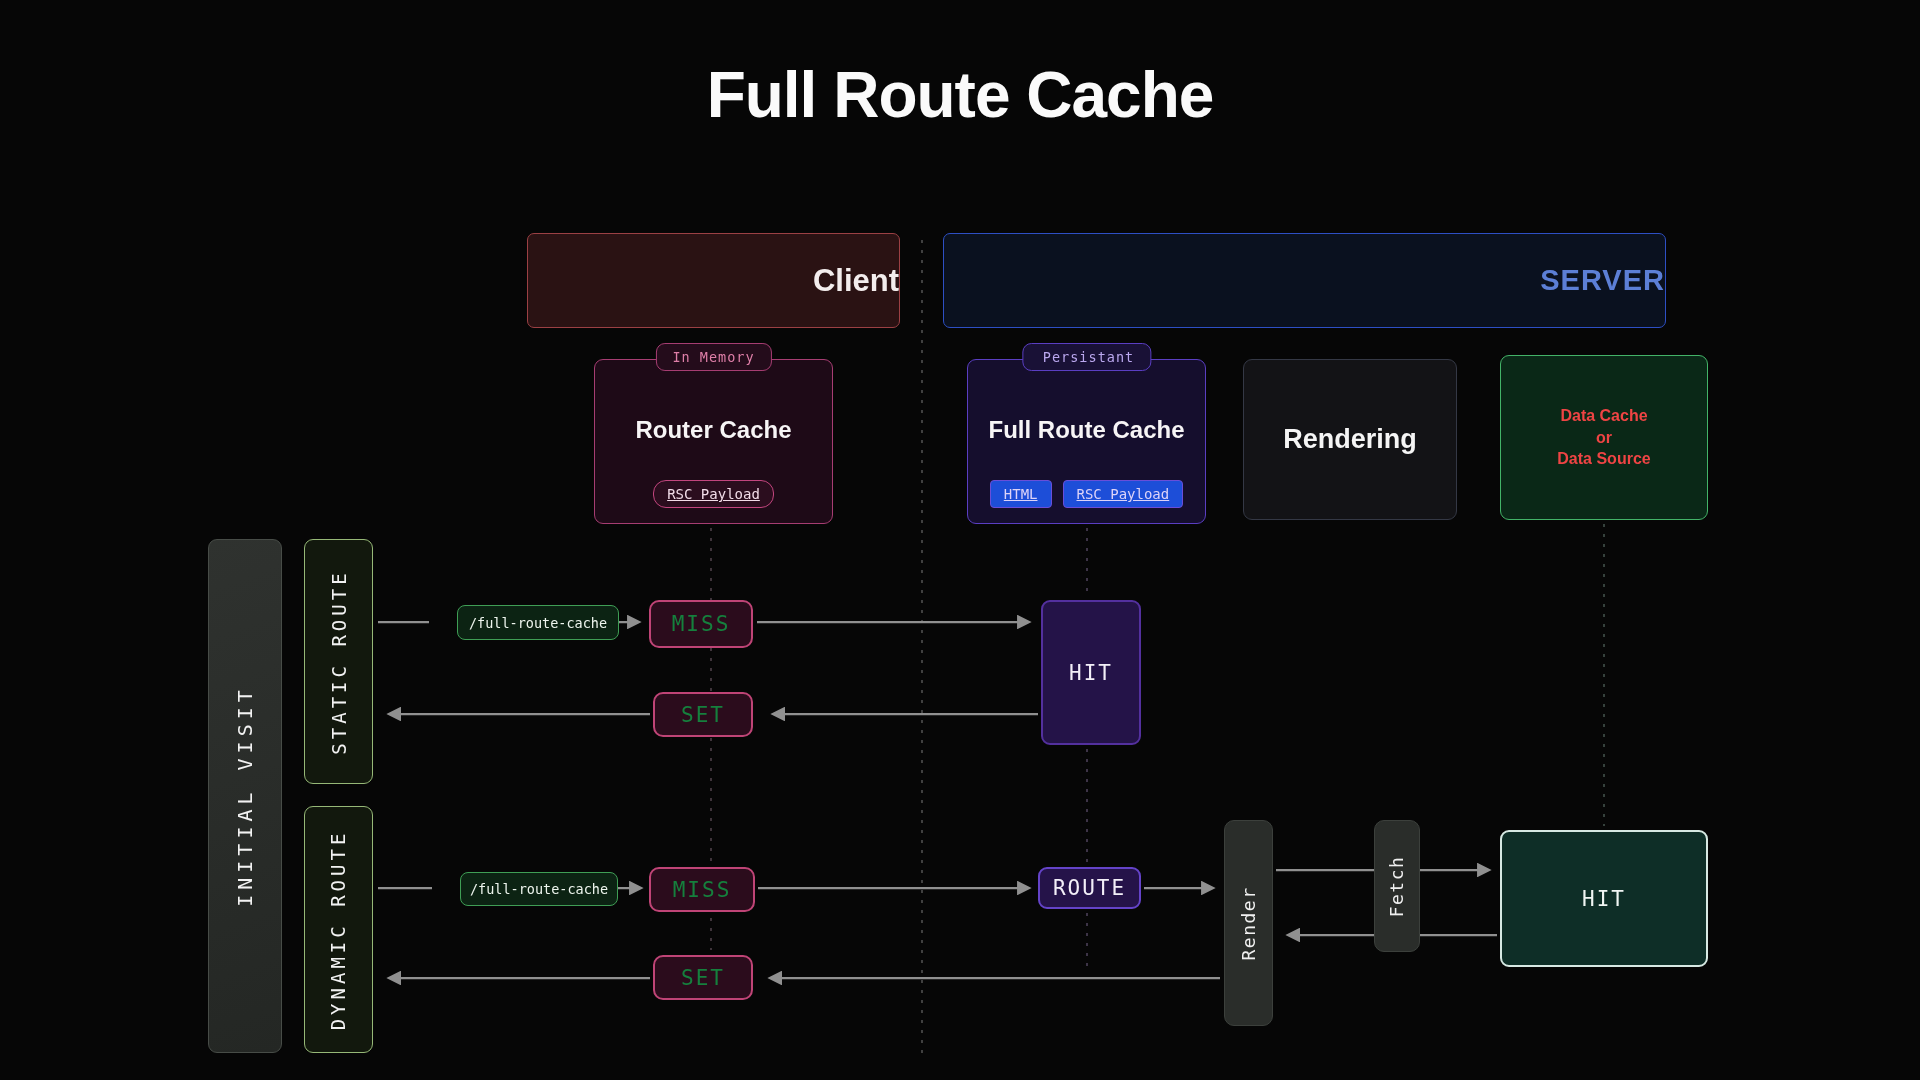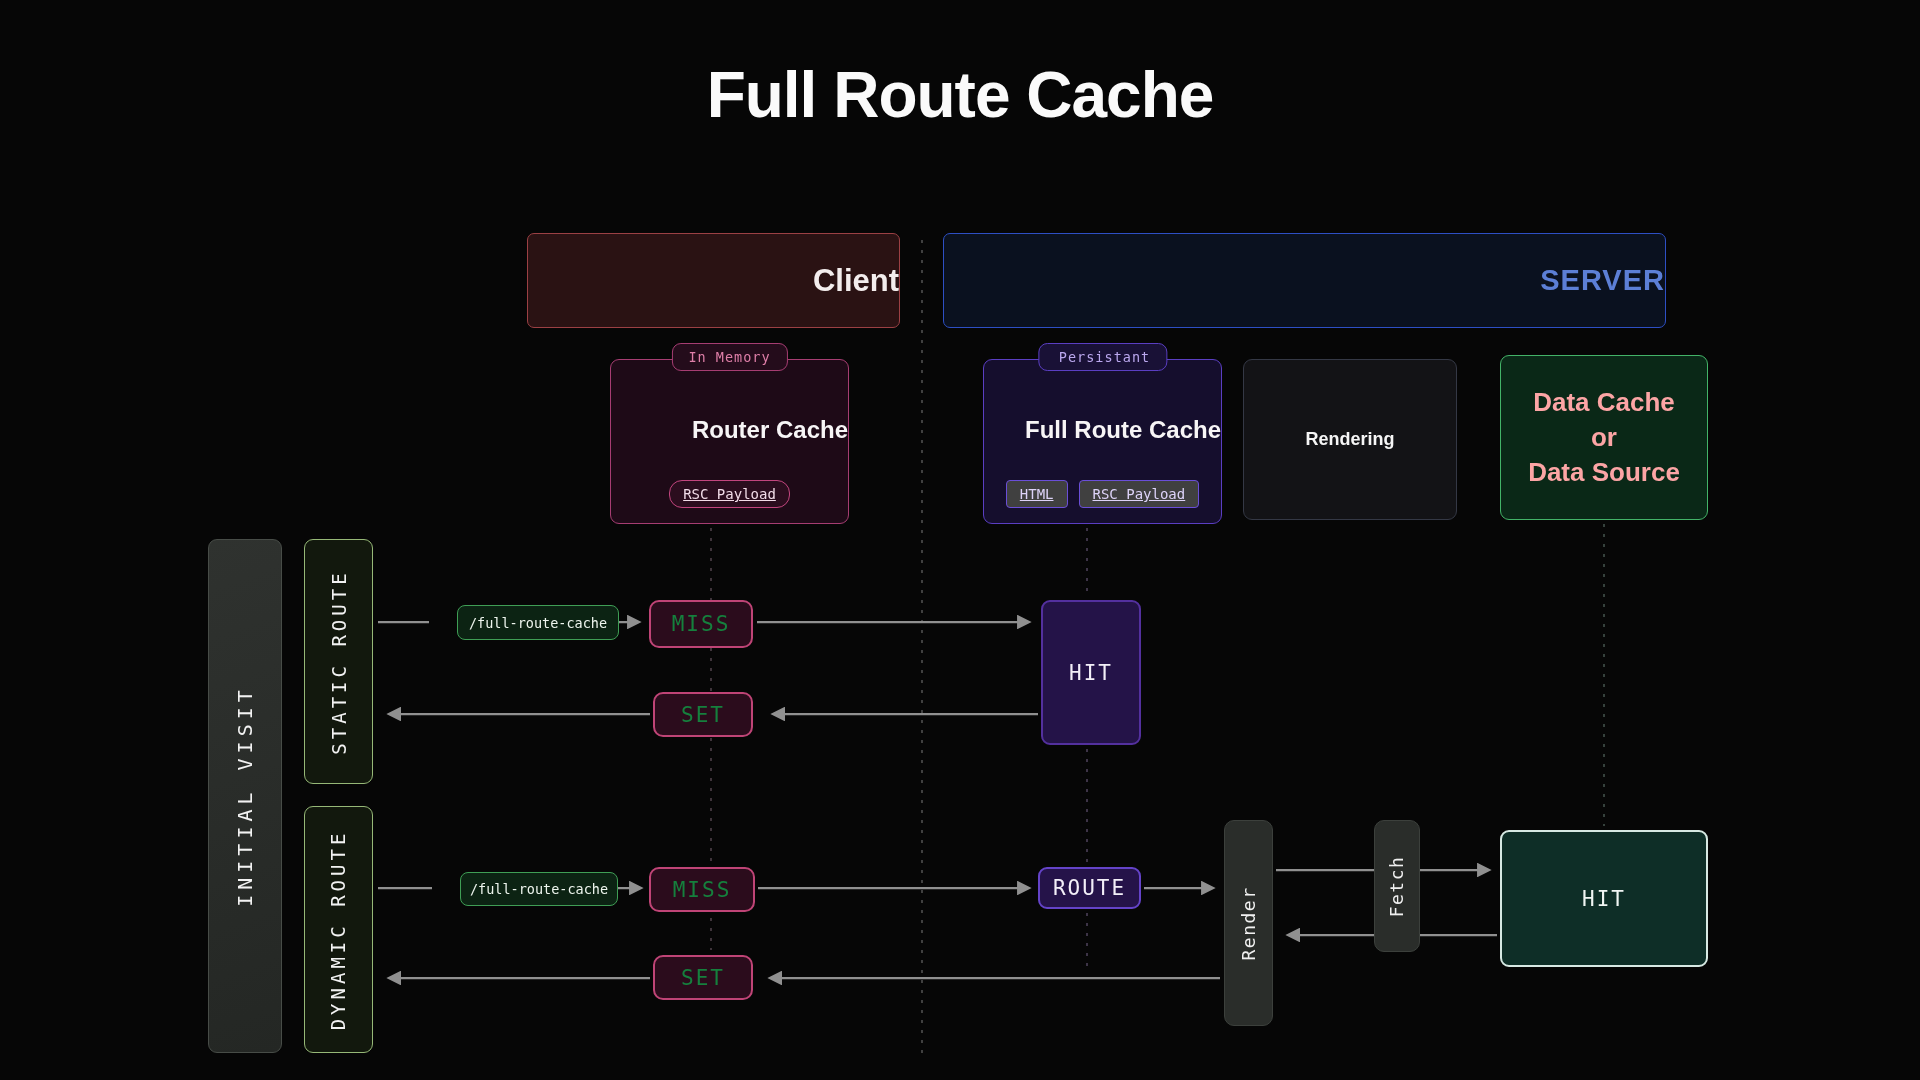--- a/index.html
+++ b/index.html
@@ -19,48 +19,48 @@
   .abs{position:absolute;box-sizing:border-box;z-index:2;}
 
   
   .hdr{display:flex;align-items:center;justify-content:flex-end;border-radius:7px;}
   .hdr-client{left:527px;top:233px;width:373px;height:95px;background:#2a1213;border:1.5px solid #9b4044;}
   .hdr-client .lbl{font-size:31px;font-weight:700;color:#f3eded;}
   .hdr-server{left:943px;top:233px;width:723px;height:95px;background:#0a111f;border:1.5px solid #2d4fc4;}
   .hdr-server .lbl{font-size:29px;font-weight:600;color:#5c7fd6;letter-spacing:1px;}
 
   
-  .cachebox{display:flex;align-items:center;justify-content:flex-end;border-radius:9px;margin-left:16px;}
+  .cachebox{display:flex;align-items:center;justify-content:center;border-radius:9px;}
   .cachebox .boxtitle{font-size:24px;font-weight:700;color:#f7f5f6;transform:translateY(-12px);}
   .tab{
     position:absolute;left:50%;top:-17px;transform:translateX(-50%);
     padding:5px 16px;border-radius:9px;font-size:13.5px;letter-spacing:1px;white-space:nowrap;
   }
   .pills{position:absolute;left:0;bottom:15px;width:100%;display:flex;gap:11px;justify-content:center;}
   .pill{padding:5px 13px;font-size:14px;border-radius:13px;white-space:nowrap;text-decoration:underline;}
 
   .rc{left:594px;top:359px;width:239px;height:165px;background:#1e0a17;border:1.5px solid #a63d72;}
   .rc .tab{background:#240c1b;border:1.5px solid #a63d72;color:#df7fa8;}
   .rc .pill{background:#2b0d1e;border:1.5px solid #c2457e;color:#f2dce8;}
 
   .frc{left:967px;top:359px;width:239px;height:165px;background:#150e2d;border:1.5px solid #5a3ec2;}
   .frc .tab{background:#191136;border:1.5px solid #5a3ec2;color:#bba8ef;padding-left:20px;}
-  .frc .pill{background:#404040;border:1.5px solid #6a4ed8;color:#ddd3f8;border-radius:4px;}
+  .frc .pill{background:#1d4ed8;border:1.5px solid #6a4ed8;color:#ddd3f8;border-radius:4px;}
 
   .rendering{
     left:1243px;top:359px;width:214px;height:161px;background:#131316;border:1.5px solid #343845;
     border-radius:9px;display:flex;align-items:center;justify-content:center;
   }
-  .rendering .boxtitle{font-size:18px;font-weight:700;color:#f5f5f5;}
+  .rendering .boxtitle{font-size:27px;font-weight:700;color:#f5f5f5;}
 
   .datacache{
     left:1500px;top:355px;width:208px;height:165px;background:#0a2817;border:1.5px solid #43b368;
     border-radius:9px;display:flex;align-items:center;justify-content:center;text-align:center;
   }
-  .datacache .boxtitle{font-size:26px;font-weight:700;line-height:1.35;color:#fca5a5;}
+  .datacache .boxtitle{font-size:16px;font-weight:700;line-height:1.35;color:#ef4444;}
 
   
   .lane{display:flex;align-items:center;justify-content:center;border-radius:9px;}
   .vert{transform:rotate(-90deg);white-space:nowrap;color:#f2f2f2;}
   .lane-initial{left:208px;top:539px;width:74px;height:514px;background:linear-gradient(160deg,#2f322f,#242724);border:1.5px solid #474c47;}
   .lane-initial .vert{font-size:20px;letter-spacing:5px;}
   .lane-green{background:#12180d;border:1.5px solid #96b877;}
   .lane-static{left:304px;top:539px;width:69px;height:245px;}
   .lane-dynamic{left:304px;top:806px;width:69px;height:247px;}
   .lane-green .vert{font-size:19px;letter-spacing:4px;}

